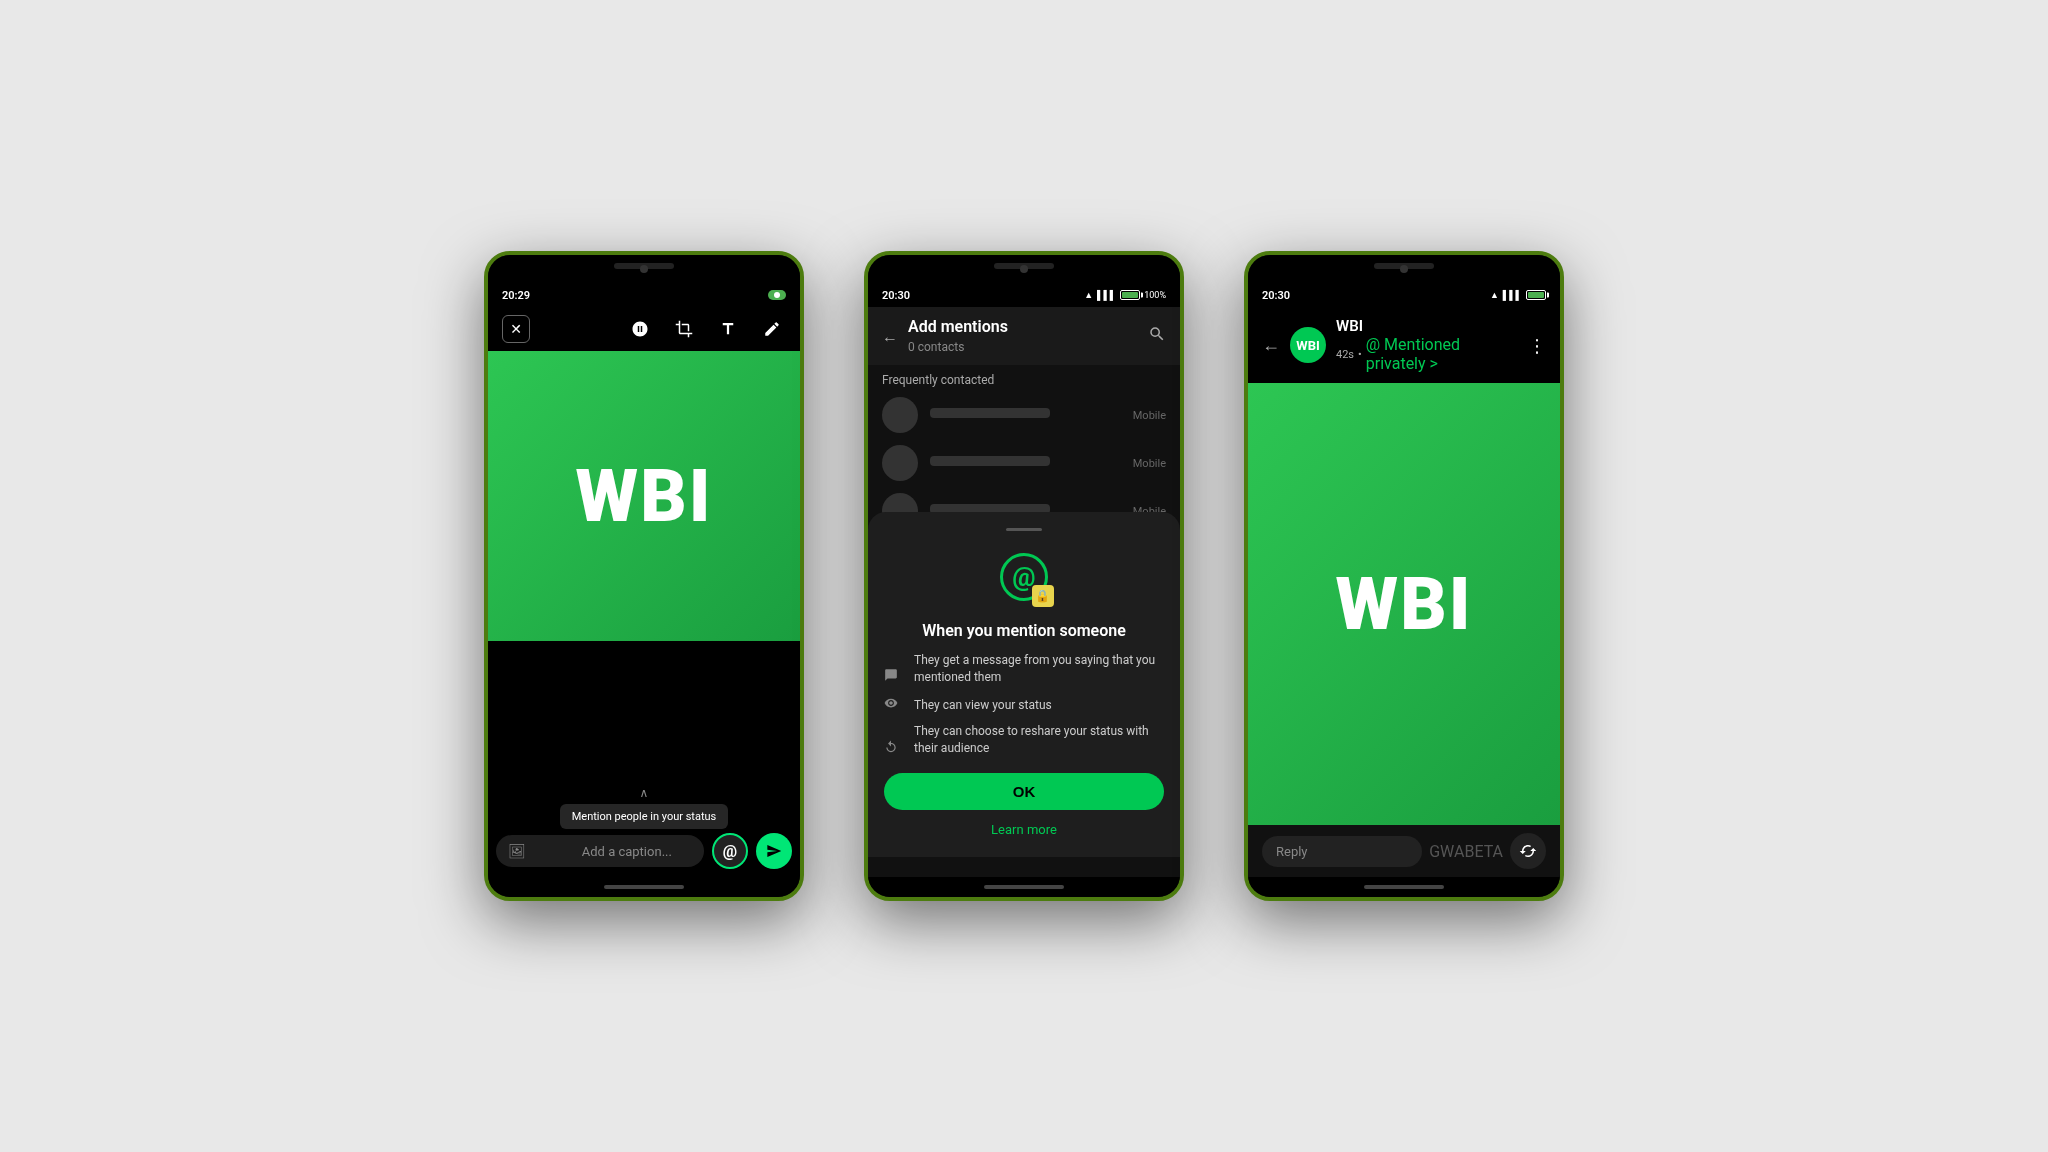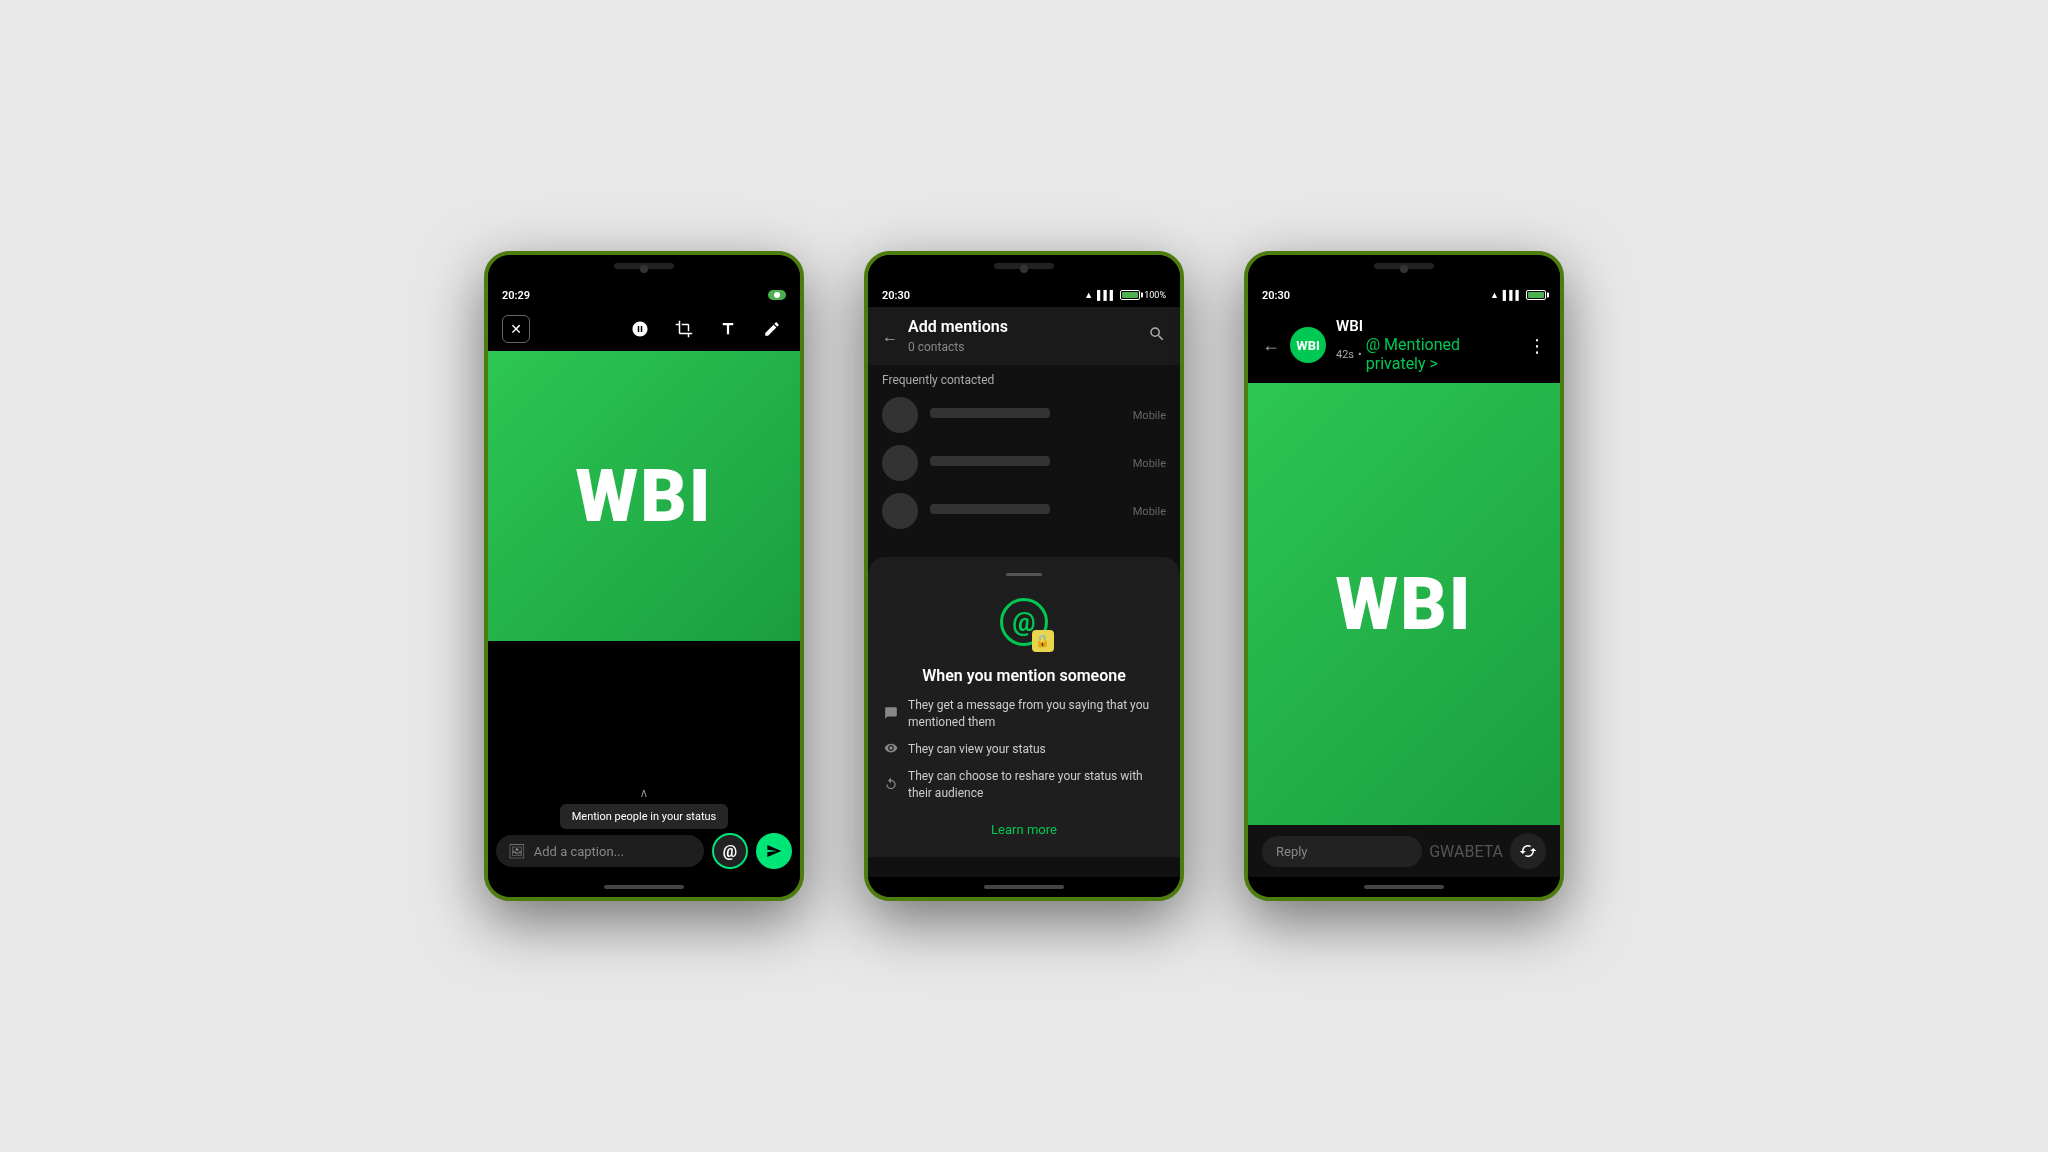--- a/index.html
+++ b/index.html
@@ -215,20 +215,21 @@
       gap: 8px;
     }
     .caption-icon {
       color: #888;
       font-size: 14px;
     }
     .caption-placeholder {
       color: #888;
       font-size: 13px;
       flex: 1;
+      margin-left: 48px;
     }
     .at-btn {
       width: 36px;
       height: 36px;
       border-radius: 50%;
       background: #222;
       display: flex;
       align-items: center;
       justify-content: center;
       color: #fff;
@@ -392,22 +393,22 @@
       font-size: 16px;
       font-weight: 600;
       text-align: center;
       margin-bottom: 12px;
     }
     .p2-sheet-points {
       margin-bottom: 16px;
     }
     .p2-sheet-point {
       display: flex;
-      align-items: center;
-      gap: 10px;
+      align-items: flex-end;
+      gap: 16px;
       margin-bottom: 10px;
     }
     .p2-point-icon {
       color: #888;
       font-size: 14px;
       flex-shrink: 0;
       margin-top: 1px;
     }
     .p2-point-text {
       color: #ccc;
@@ -703,20 +704,21 @@
           <div class="p2-sheet-point">
             <span class="p2-point-icon">
               <svg width="14" height="14" viewBox="0 0 24 24" fill="#888">
                   <path d="M12 5V1L7 6l5 5V7c3.31 0 6 2.69 6 6s-2.69 6-6 6-6-2.69-6-6H4c0 4.42 3.58 8 8 8s8-3.58 8-8-3.58-8-8-8z"></path>
                 </svg>
             </span>
             <span class="p2-point-text">They can choose to reshare your status with their audience</span>
           </div>
         </div>
         
+        <button class="ok-btn">OK</button>
         
         <div class="learn-more-link">Learn more</div>
       </div>
     </div>
     <div class="phone-home-bar"></div>
   </div>
 
   <div class="phone">
     <div class="phone-notch">
       <div class="phone-camera"></div>

